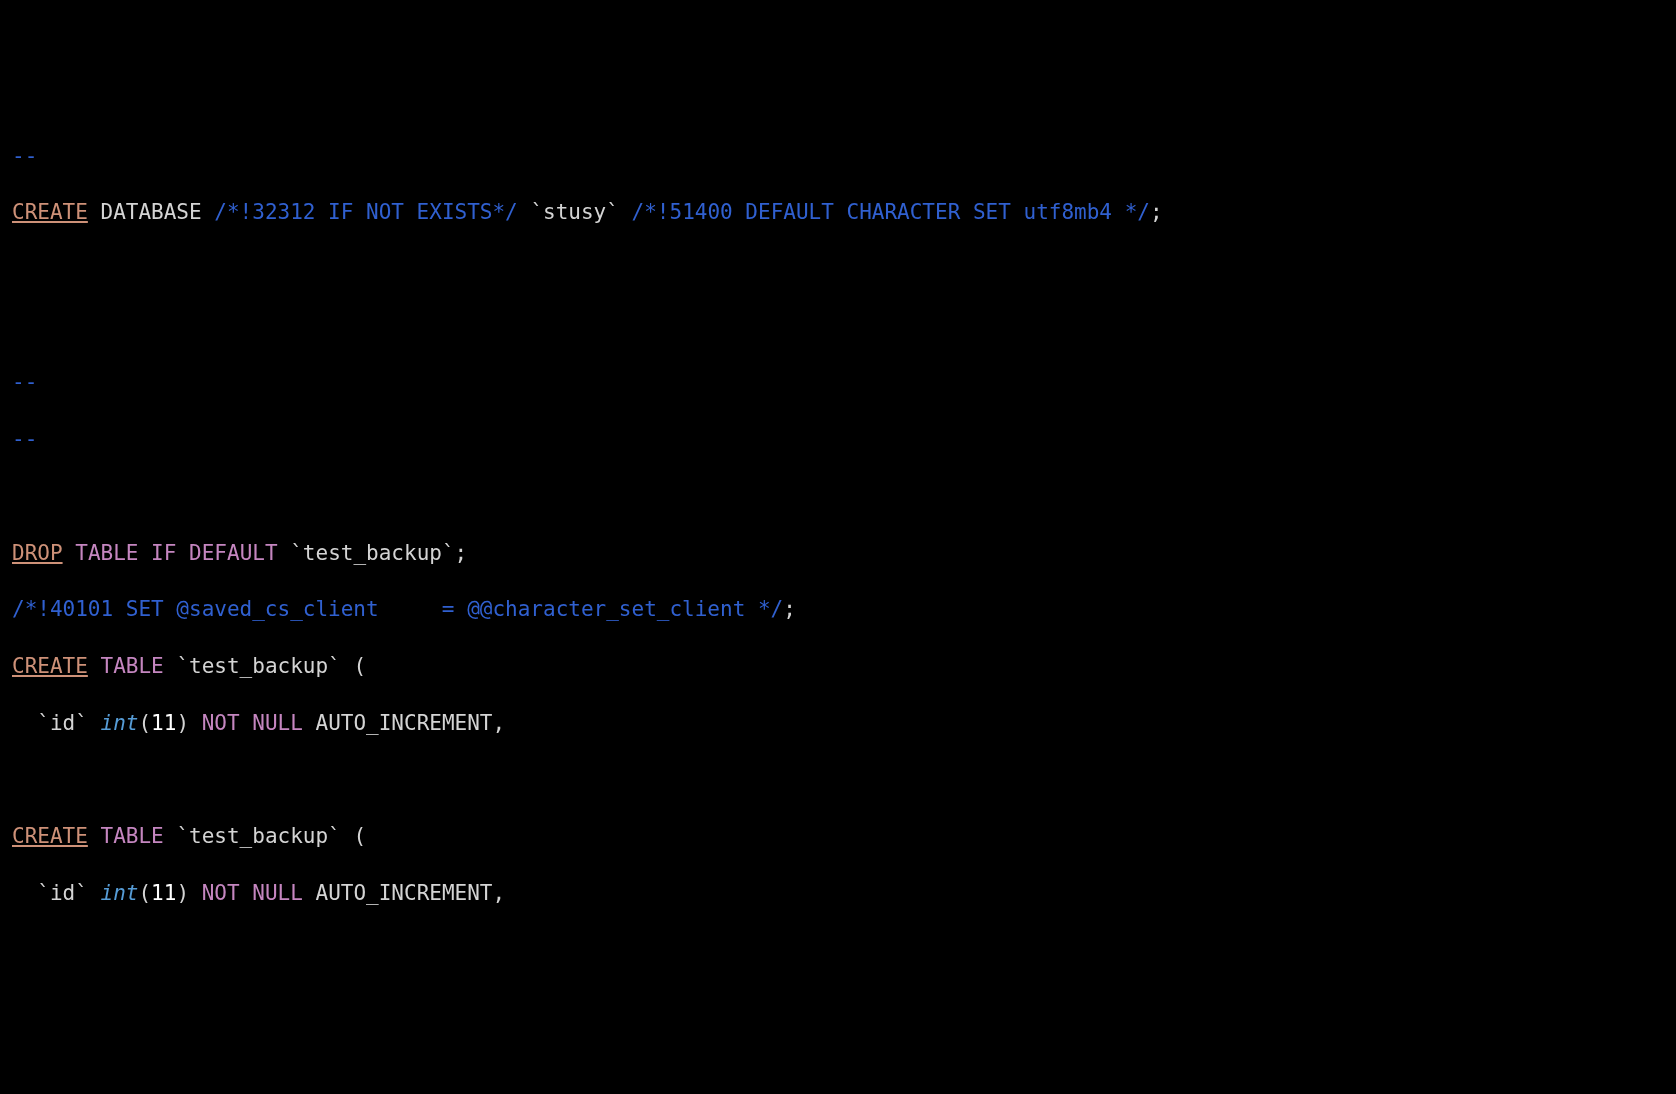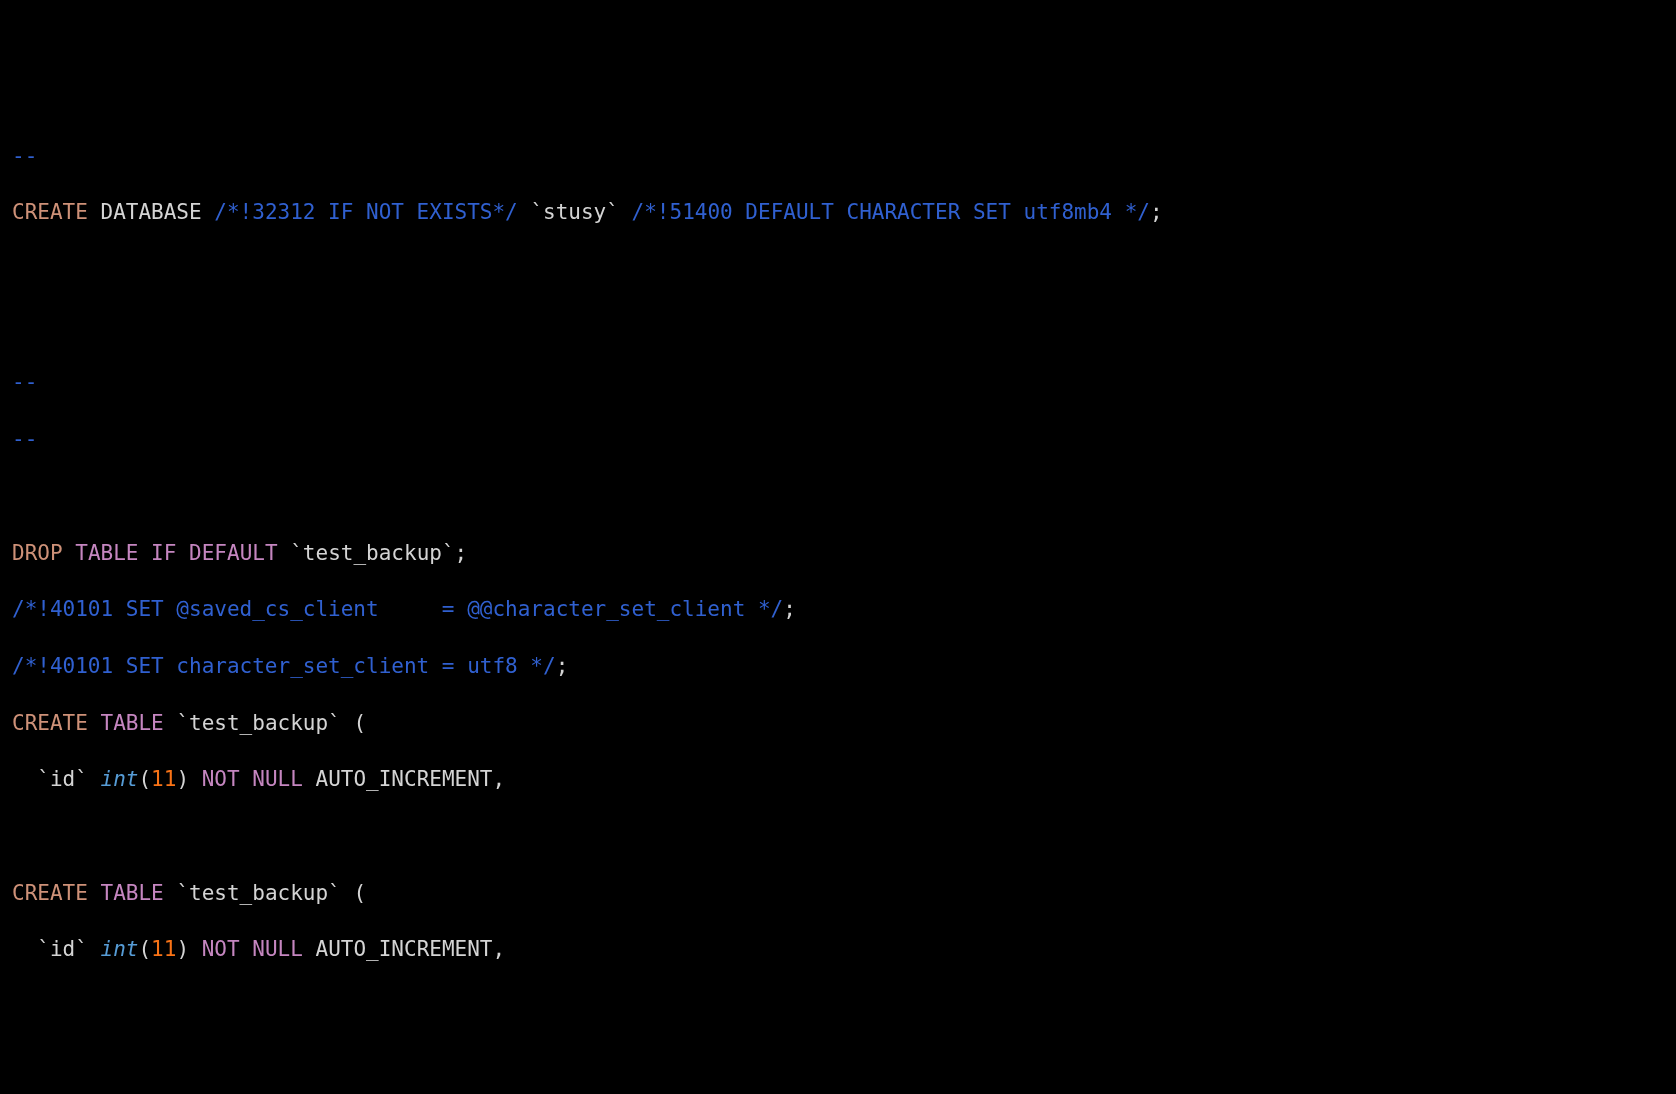--- a/index.html
+++ b/index.html
@@ -13,25 +13,25 @@
       font-size: 21px;
       line-height: 1.35;
       color: #b0b0b0;
       padding: 0;
       white-space: pre;
       overflow-x: auto;
     }
     .code-container {
       padding: 0 12px;
     }
-    .kw-orange { color: #ce9178; }
+    .kw-orange { color: #ce9178; text-decoration: underline; }
     .kw-magenta { color: #c586c0; }
     .kw-blue { color: #569cd6; font-style: italic; }
     .comment-blue { color: #3060d0; }
-    .number-red { color: #f97316; text-align: right; }
+    .number-red { color: #ffffff; text-align: right; }
     .white { color: #d4d4d4; }
     .line {
       display: block;
       min-height: 1.35em;
     }
   </style>
 </head>
 <body>
 
 
@@ -39,21 +39,20 @@
 <div class="code-container">
 <span class="line"><span class="comment-blue">--</span></span>
 <span class="line"><span class="kw-orange">CREATE</span> <span class="white">DATABASE</span> <span class="comment-blue">/*!32312 IF NOT EXISTS*/</span><span class="white"> `stusy` </span><span class="comment-blue">/*!51400 DEFAULT CHARACTER SET utf8mb4 */</span><span class="white">;</span></span>
 <span class="line"></span>
 <span class="line"></span>
 <span class="line"><span class="comment-blue">--</span></span>
 <span class="line"><span class="comment-blue">--</span></span>
 <span class="line"></span>
 <span class="line"><span class="kw-orange">DROP</span> <span class="kw-magenta">TABLE</span> <span class="kw-magenta">IF</span> <span class="kw-magenta">DEFAULT</span><span class="white"> `test_backup`;</span></span>
 <span class="line"><span class="comment-blue">/*!40101 SET @saved_cs_client     = @@character_set_client */</span><span class="white">;</span></span>
-<span class="line"><span class="comment-blue">/*!40101 SET character_set_client = utf8 */</span><span class="white">;</span></span>
 <span class="line"><span class="kw-orange">CREATE</span> <span class="kw-magenta">TABLE</span><span class="white"> `test_backup` (</span></span>
 <span class="line"><span class="white">  `id` </span><span class="kw-blue">int</span><span class="white">(</span><span class="number-red">11</span><span class="white">) </span><span class="kw-magenta">NOT</span><span class="kw-magenta"> NULL</span><span class="white"> AUTO_INCREMENT,</span></span>
 <span class="line"></span>
 <span class="line"><span class="kw-orange">CREATE</span> <span class="kw-magenta">TABLE</span><span class="white"> `test_backup` (</span></span>
 <span class="line"><span class="white">  `id` </span><span class="kw-blue">int</span><span class="white">(</span><span class="number-red">11</span><span class="white">) </span><span class="kw-magenta">NOT</span><span class="kw-magenta"> NULL</span><span class="white"> AUTO_INCREMENT,</span></span>
 
 
 
 
 

